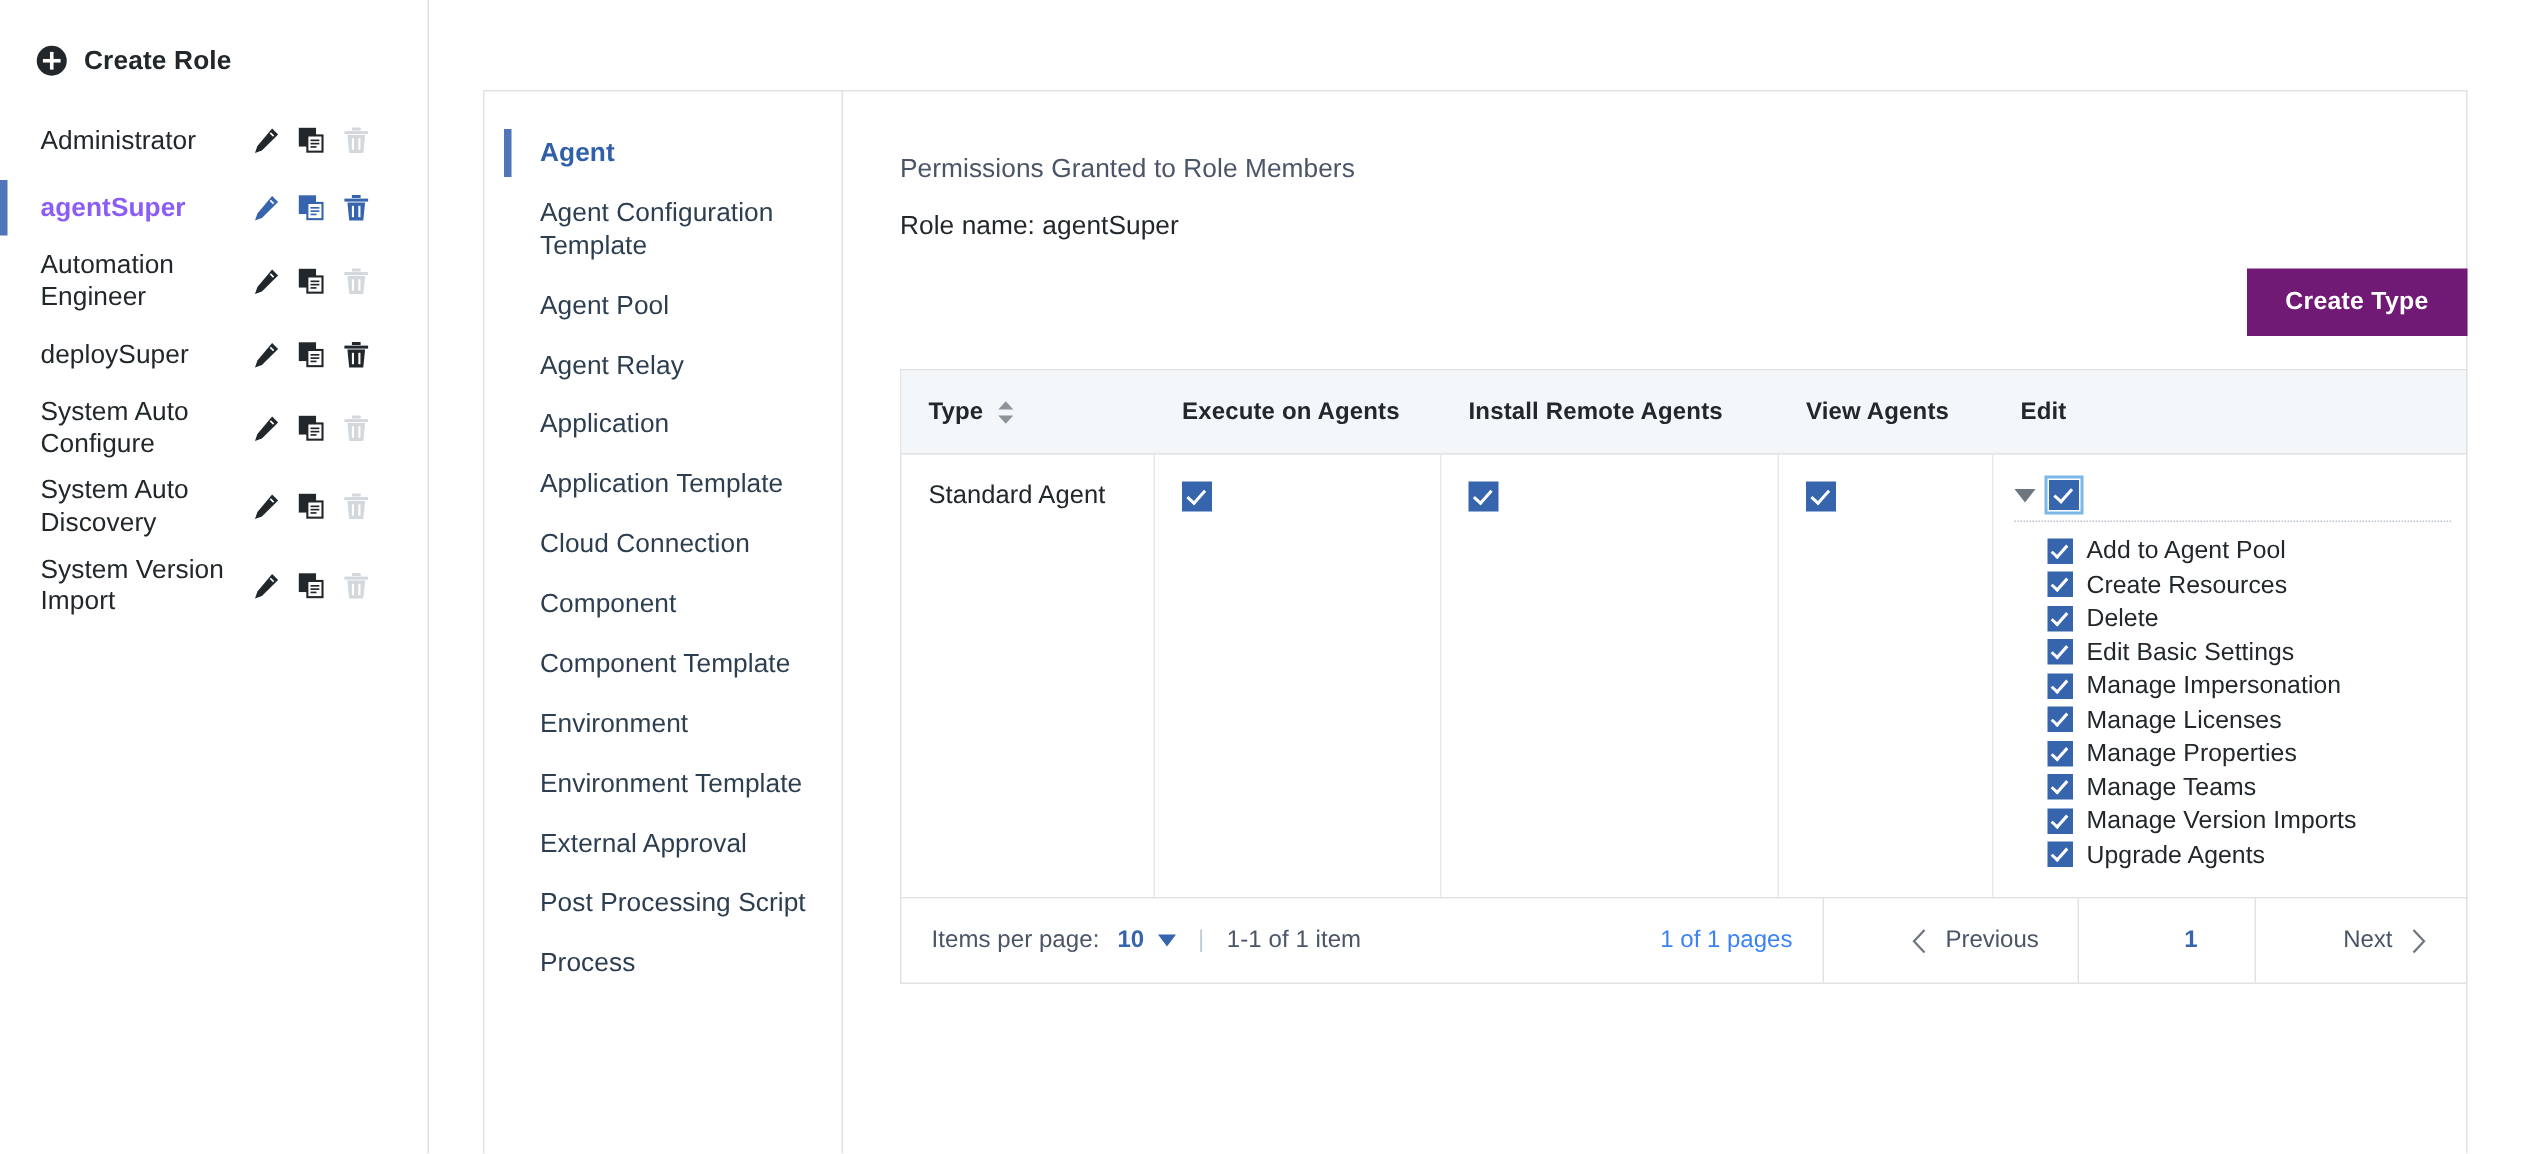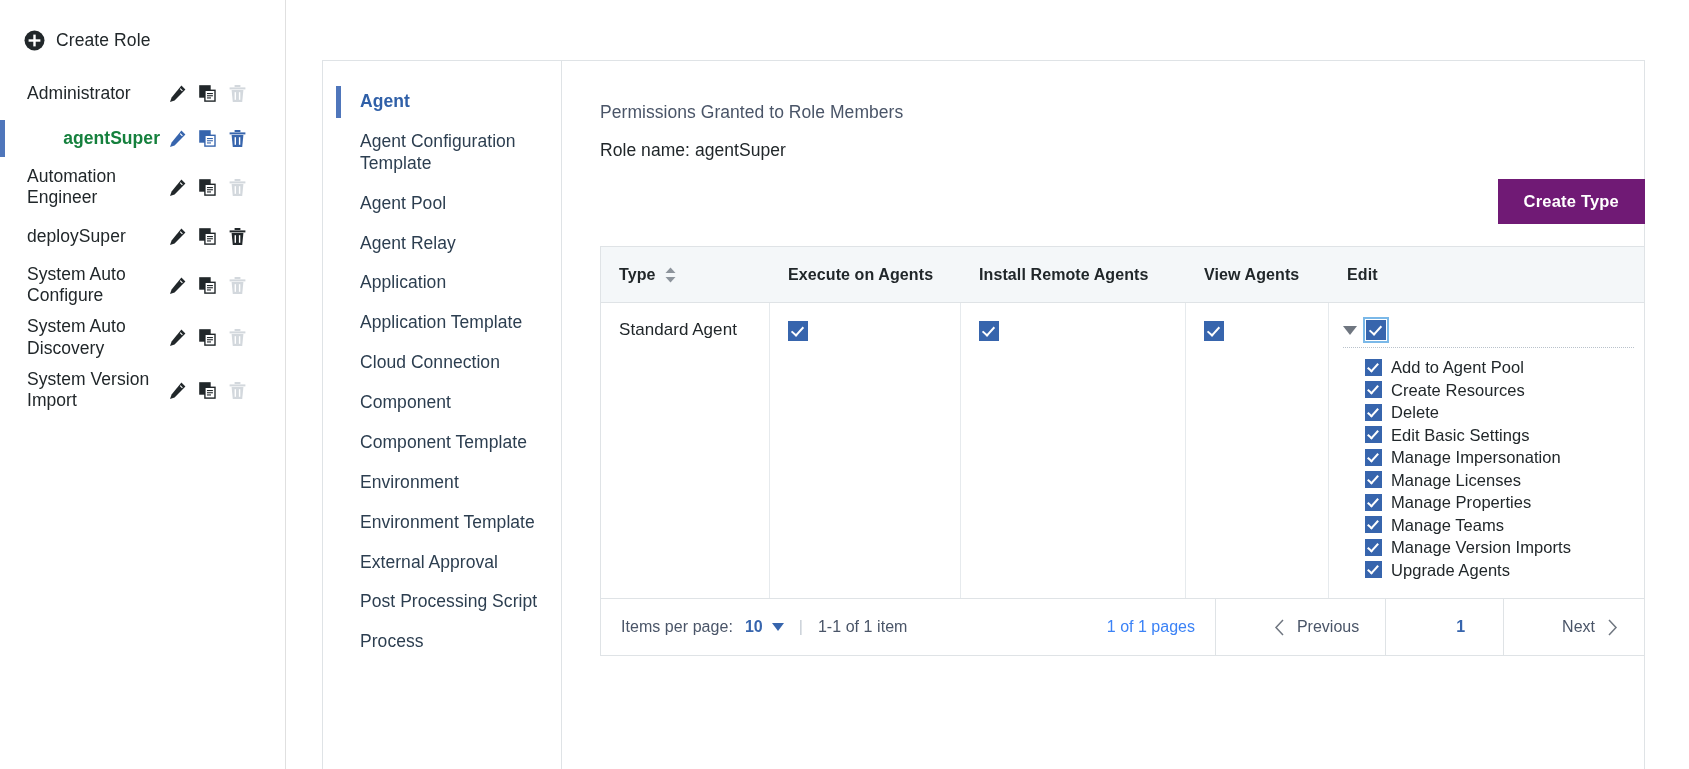--- a/index.html
+++ b/index.html
@@ -27,20 +27,21 @@
     padding-top: 24px;
     position: relative;
   }
   .create-role {
     display: flex;
     align-items: center;
     gap: 11px;
     padding: 6px 0 6px 24px;
     cursor: pointer;
     margin-bottom: 14px;
+    font-weight: bold;
   }
   .plus-icon {
     width: 21px; height: 21px;
     flex: 0 0 21px;
     display: block;
   }
   .create-role-label {
     font-size: 17.5px;
     color: #21272a;
     letter-spacing: .1px;
@@ -55,23 +56,22 @@
   }
   .role-item .role-name {
     font-size: 17.5px;
     color: #21272a;
     line-height: 1.22;
     flex: 1 1 auto;
     padding-right: 8px;
     letter-spacing: .05px;
   }
   .role-item.selected .role-name {
-    color: #15803d;
+    color: #8b5cf6;
     font-weight: bold;
-    text-align: right;
   }
   .role-item.selected .sel-bar {
     position: absolute;
     left: 0; top: 4px; bottom: 4px;
     width: 5px;
     background: #4f76bb;
   }
   .role-actions {
     display: flex;
     align-items: center;

